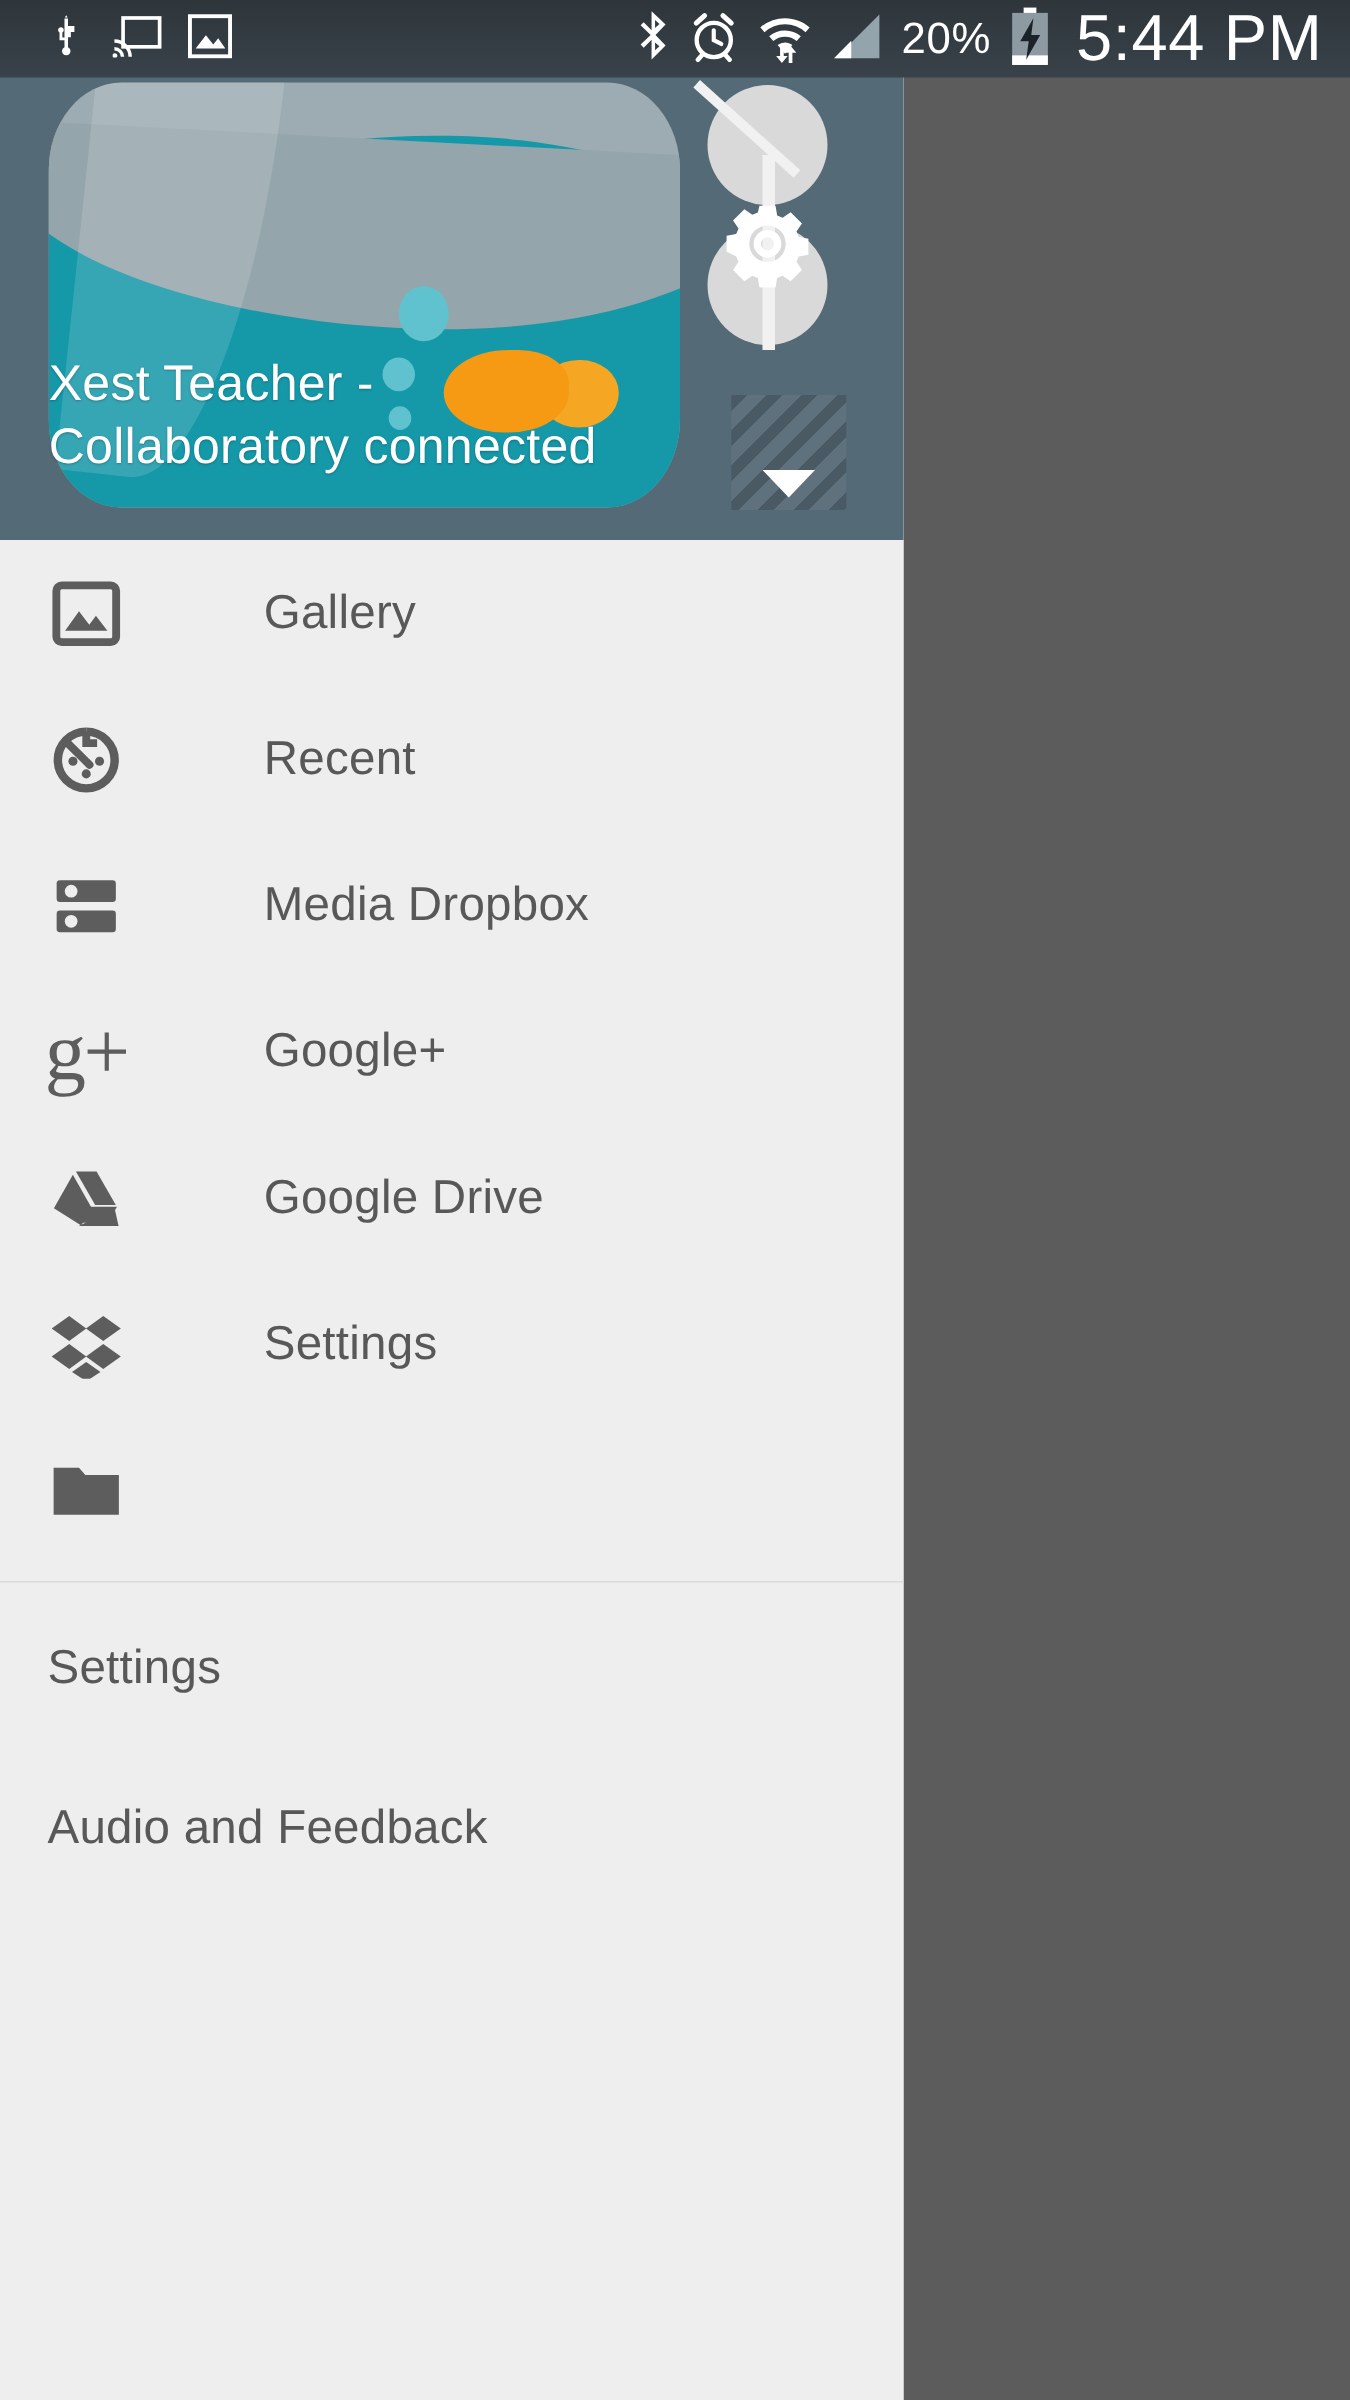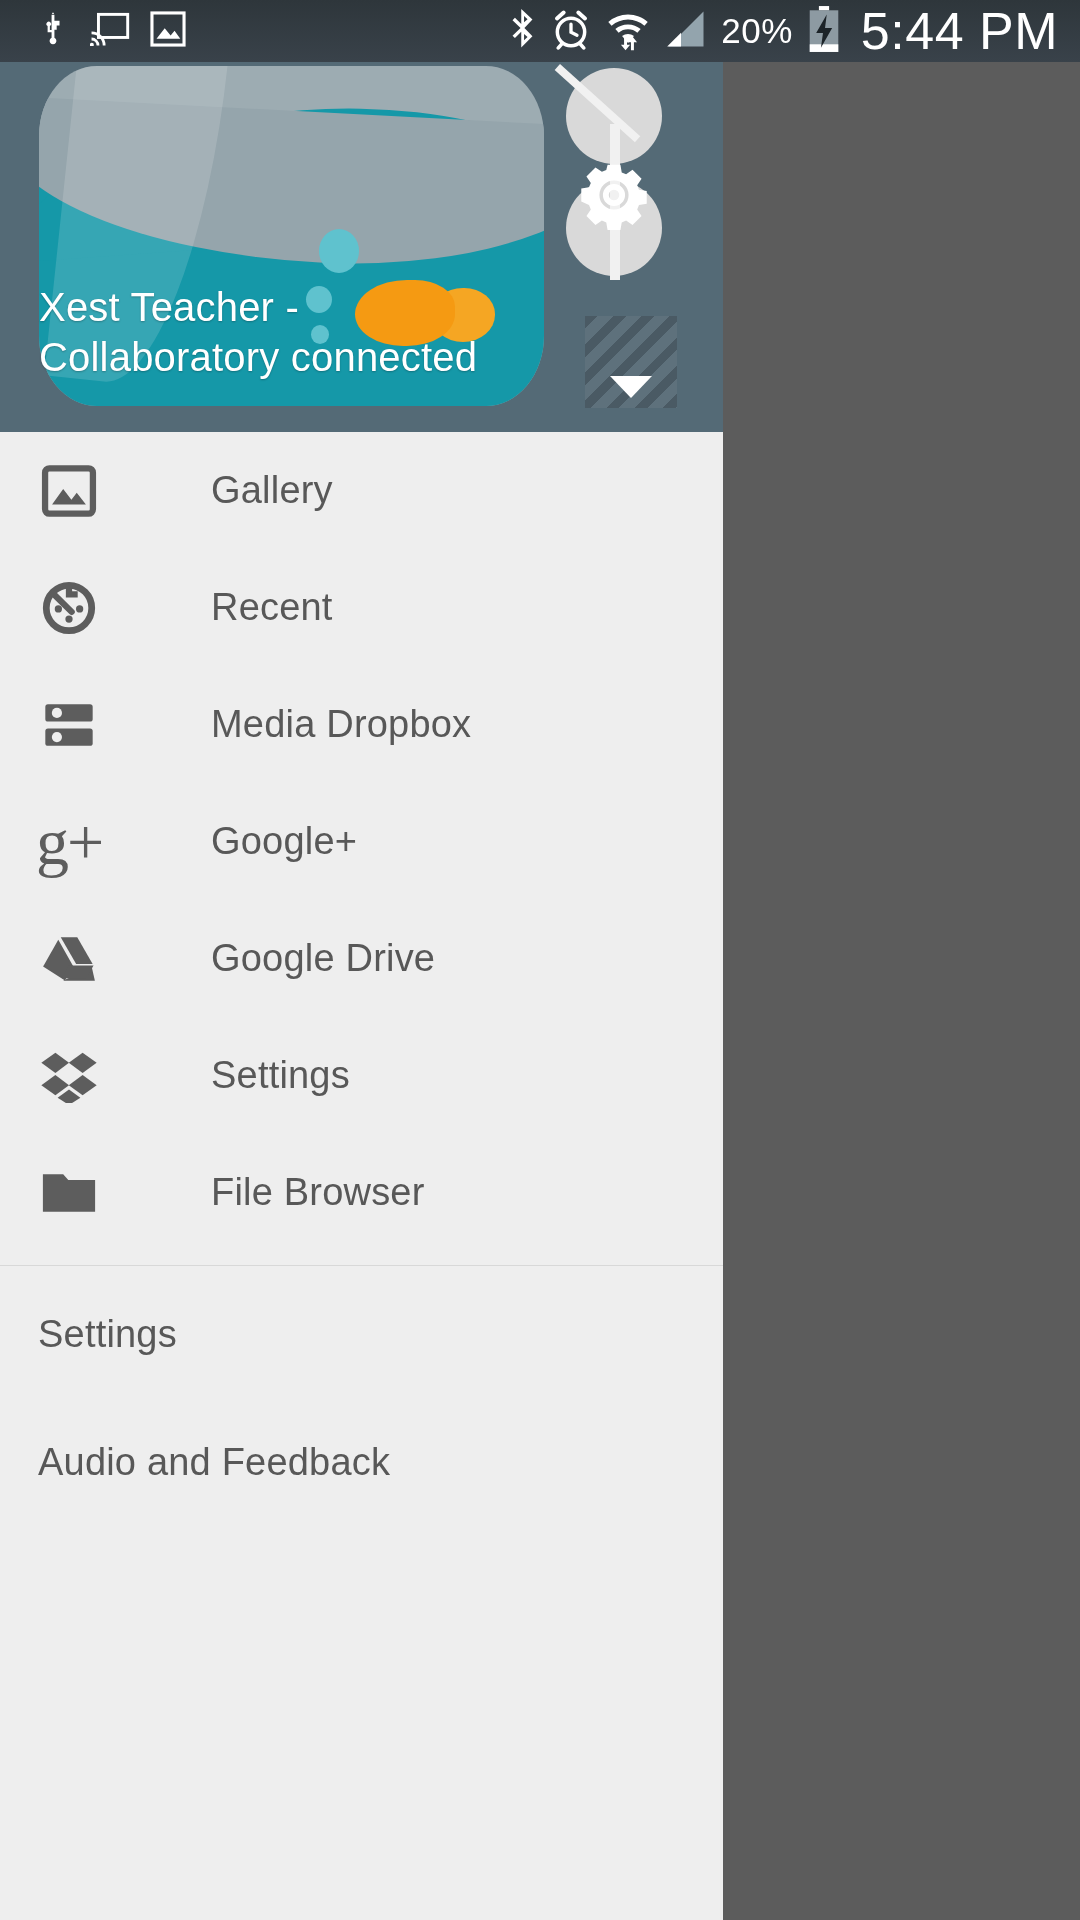--- a/index.html
+++ b/index.html
@@ -344,21 +344,20 @@
         </span>
         <span class="lbl">Settings</span>
       </div>
 
       <div class="row">
         <span class="ic">
           <svg width="58" height="50" viewBox="0 0 24 20" fill="#5d5d5d">
             <path d="M1.2 2.2 h8.4 l2.1 2.4 H22.8 v13.2 H1.2 Z"></path>
           </svg>
         </span>
-        <span class="lbl">File Browser</span>
       </div>
 
       <div class="sect-gap"></div>
       <div class="divider"></div>
 
       <div class="row plain" style="height:136px">
         <span class="lbl">Settings</span>
       </div>
 
       <div class="row plain" style="height:120px">

